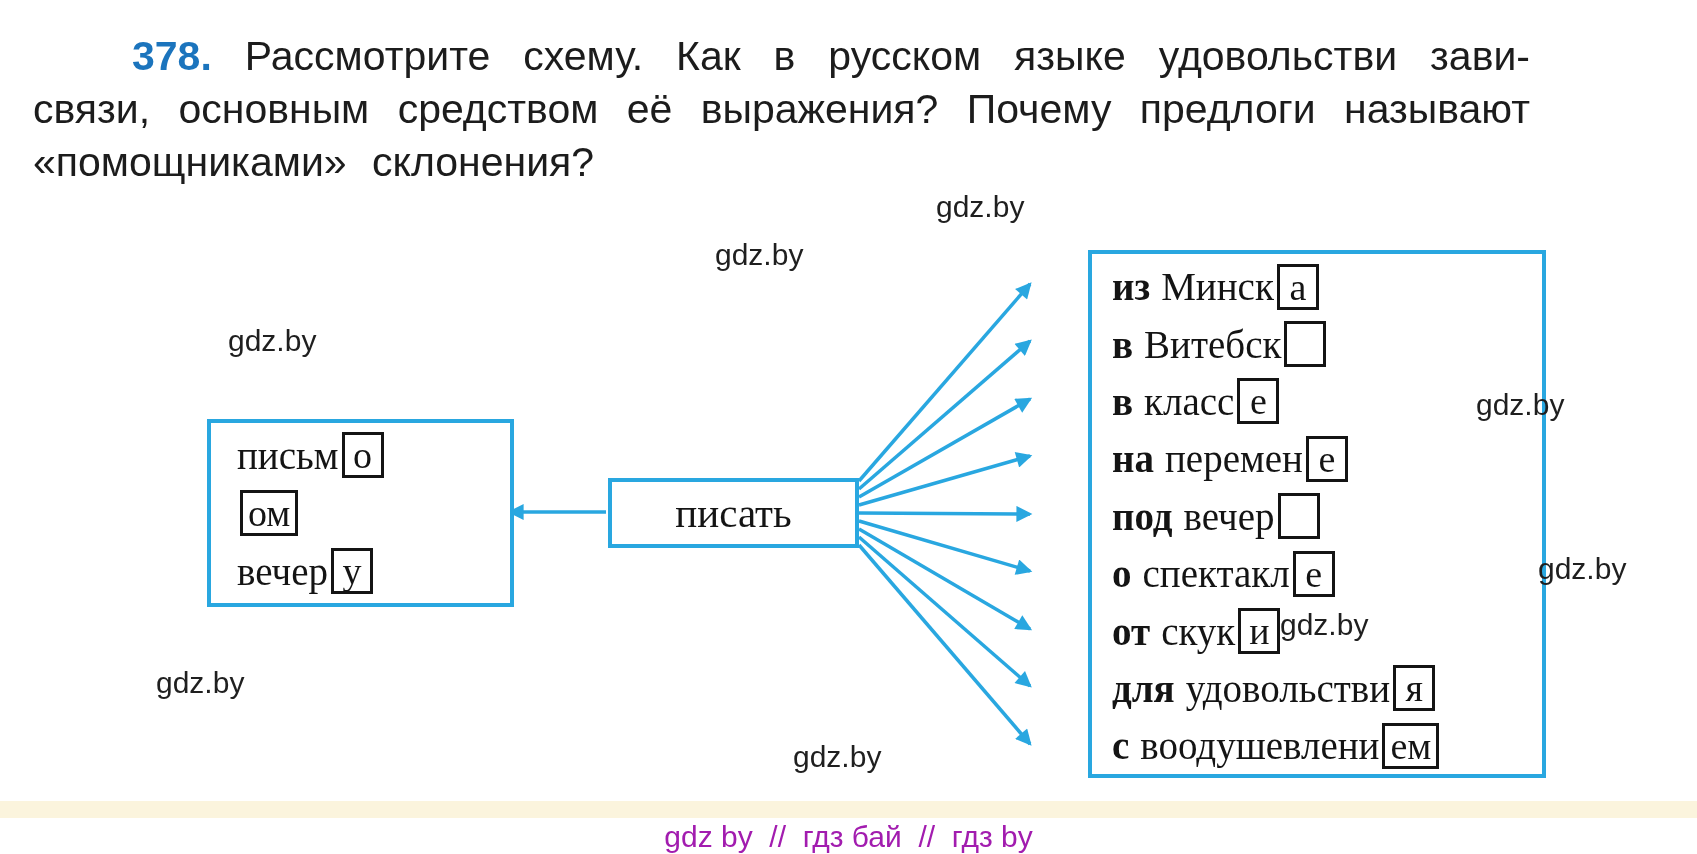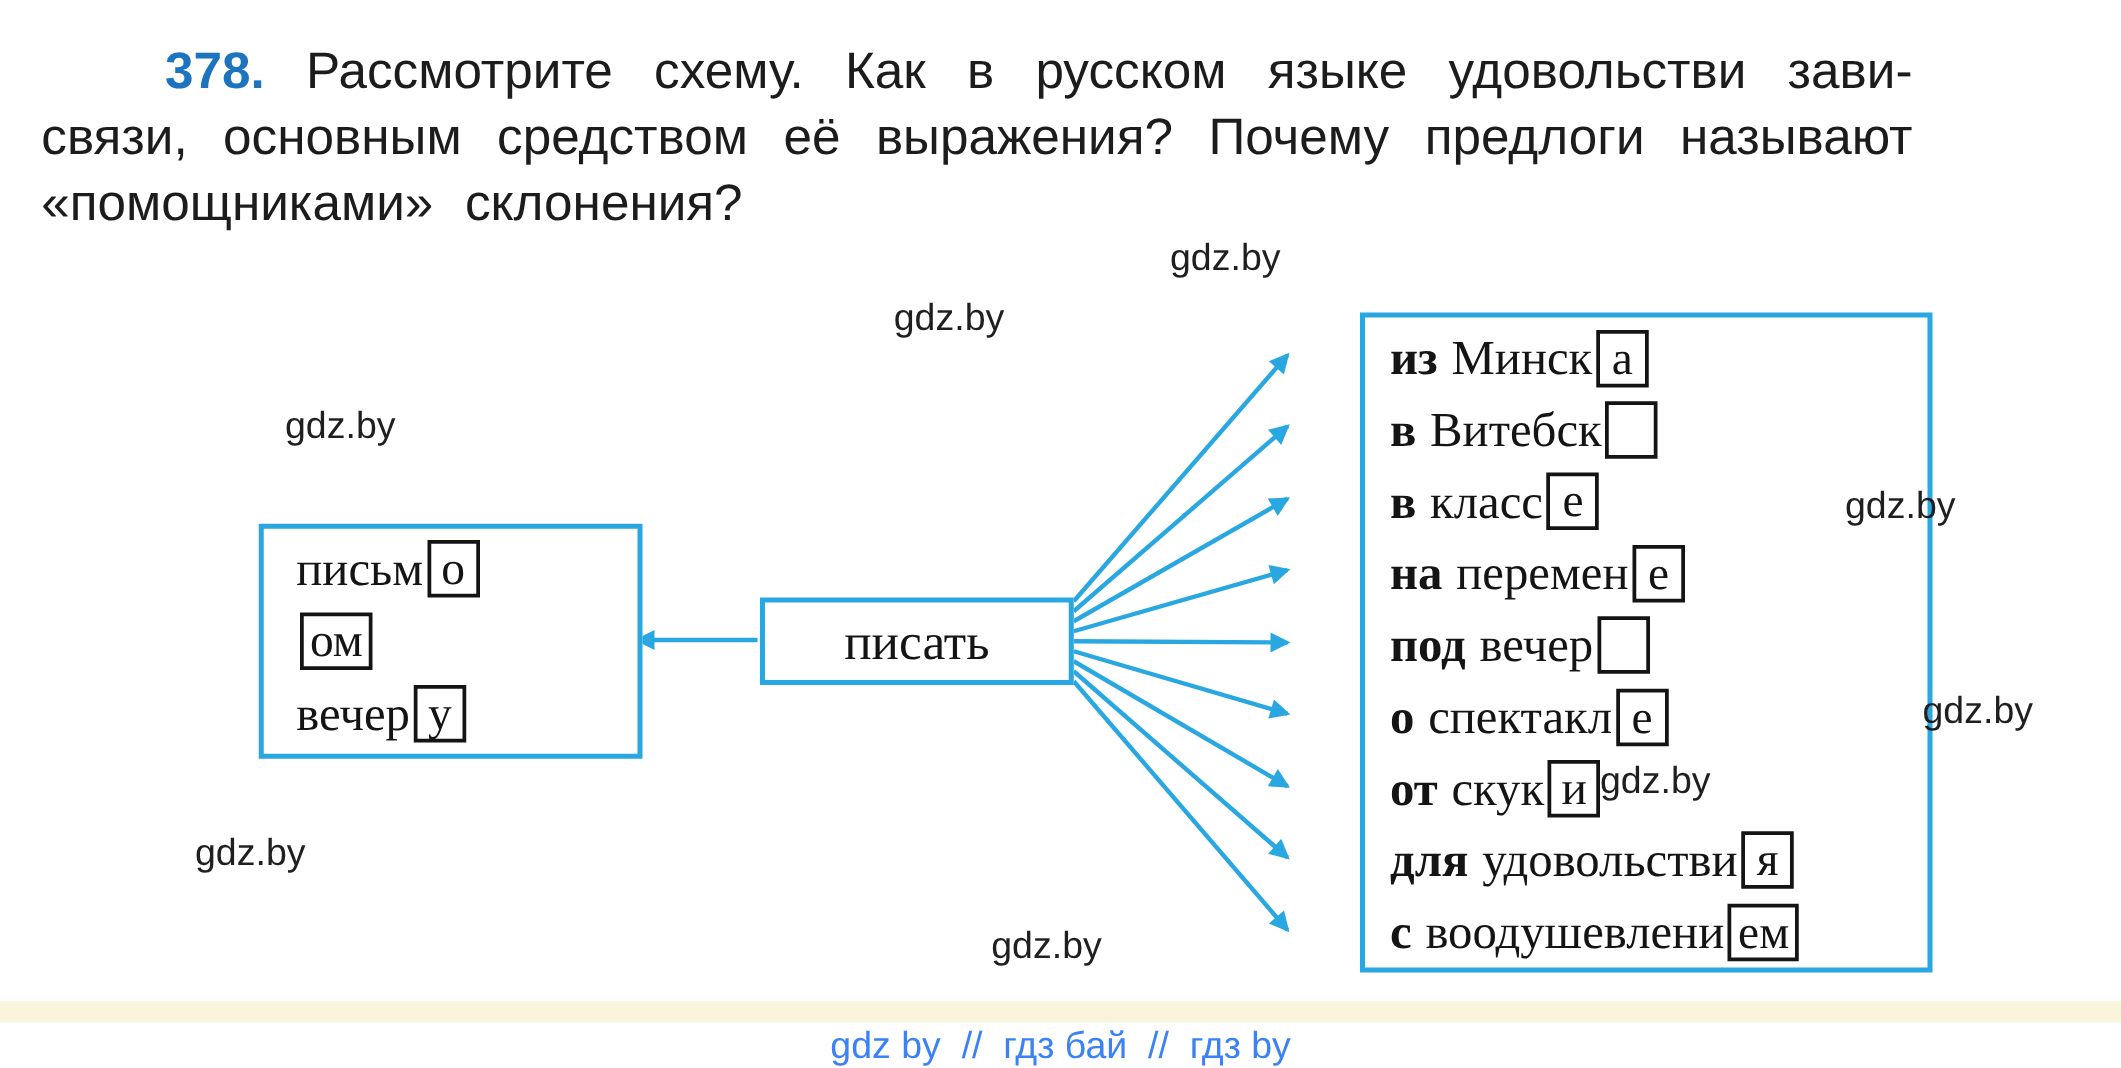--- a/index.html
+++ b/index.html
@@ -39,21 +39,21 @@
           min-width:42px; height:46px; padding:0 5px; margin-left:3px;
           border:3px solid #141414; font-size:38px; }
 
   
   .arrows { position:absolute; left:0; top:0; width:1697px; height:854px; pointer-events:none; }
   .arrows line { stroke:#29a7e0; stroke-width:3.5px; }
 
   
   .band { position:absolute; left:0; top:801px; width:1697px; height:17px; background:#fbf4dd; }
   .footer { position:absolute; left:0; top:820px; width:1697px; text-align:center;
-            font-size:30px; color:#3b82f6; white-space:pre; }
+            font-size:30px; color:#a21caf; white-space:pre; }
 </style>
 </head>
 <body>
 
 <div class="page">
 
 
   <div class="para">
     <div class="line l1"><span class="num">378.</span> <span>Рассмотрите схему. Как в русском языке удовольстви зави-</span></div>
     <div class="line">связи, основным средством её выражения? Почему предлоги называют</div>

